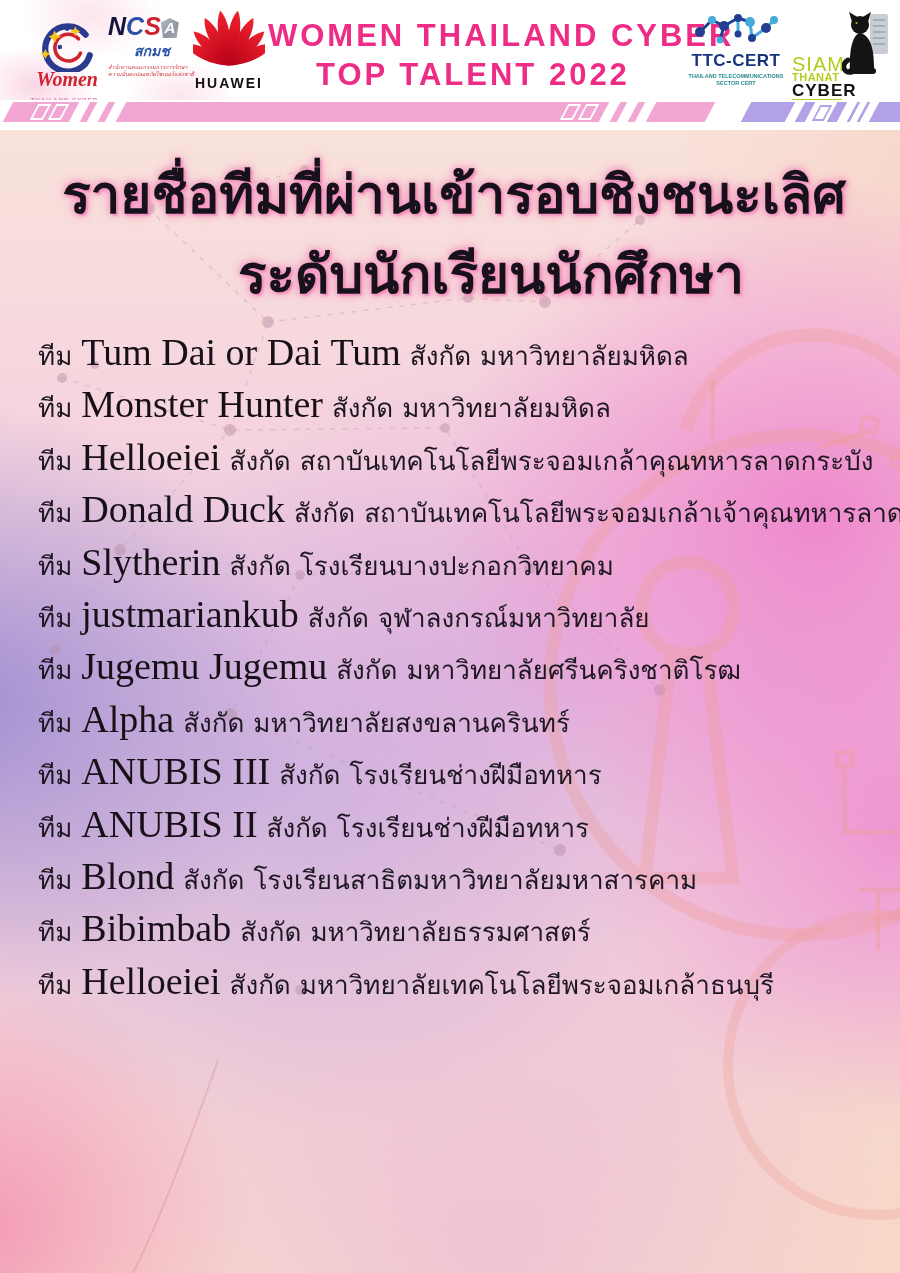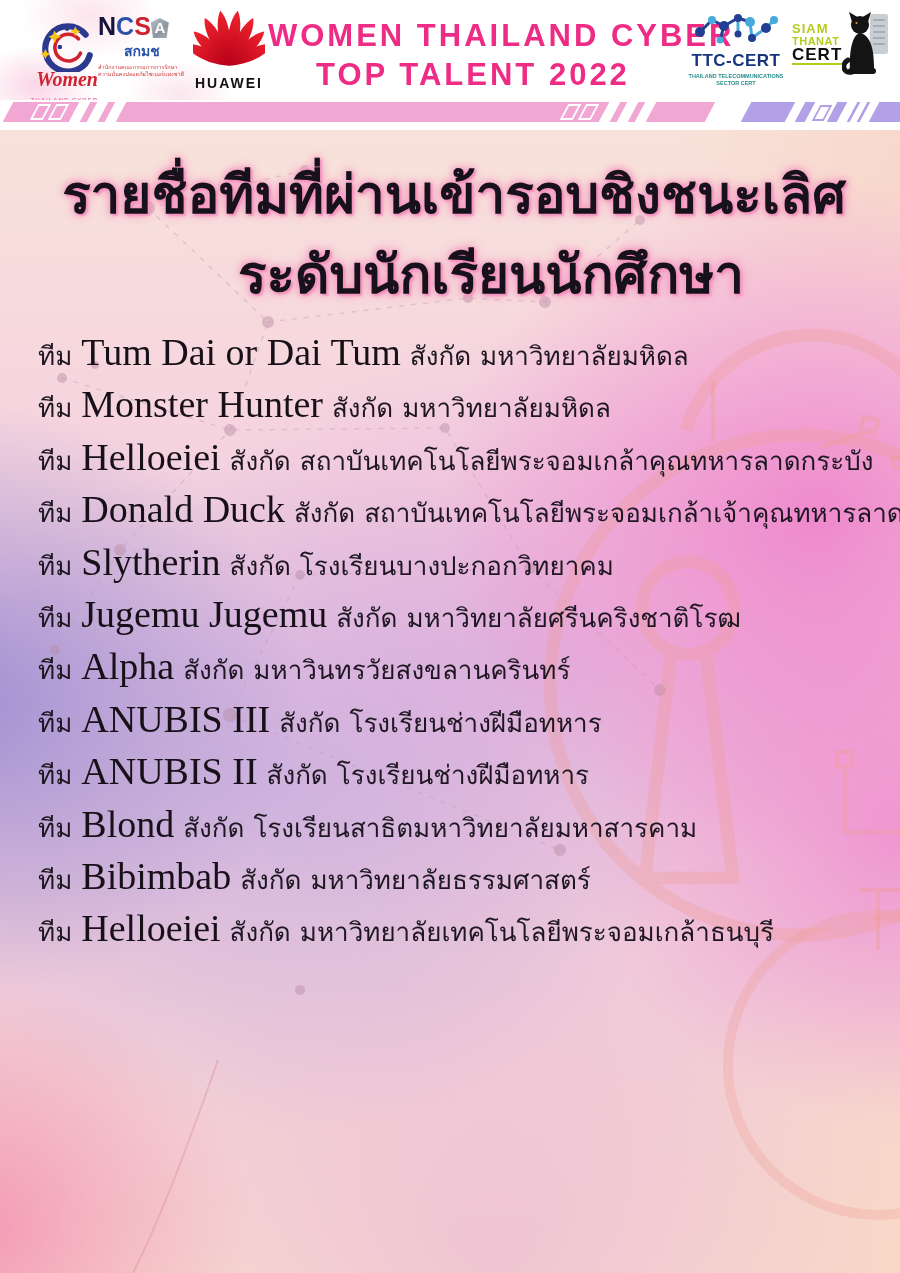--- a/index.html
+++ b/index.html
@@ -14,21 +14,21 @@
       radial-gradient(55px 35px at 20% 95%, rgba(246,190,212,.4), rgba(246,190,212,0)),
       #ffffff;}
   .logo{position:absolute;}
   
   .women{left:14px;top:20px;width:84px;height:96px;text-align:right;}
   .women-word{position:absolute;top:48px;left:0;width:84px;font-family:"Liberation Serif",serif;
     font-style:italic;font-weight:bold;font-size:20px;color:#cf2430;}
   .women-cap{position:absolute;top:76px;left:0;width:84px;font-size:6px;font-weight:bold;
     letter-spacing:1px;color:#e878b4;line-height:8px;white-space:pre-line;}
   
-  .ncsa{left:98px;top:14px;width:88px;text-align:left;}
+  .ncsa{left:108px;top:14px;width:88px;text-align:left;font-style:italic;}
   .ncsa-word{font-size:25px;font-weight:bold;line-height:25px;letter-spacing:0;}
   .ncsa-word .n{color:#14143c}.ncsa-word .c{color:#2b52a8}.ncsa-word .s{color:#cf2030}
   .ncsa-shield{display:inline-block;width:18px;height:20px;background:linear-gradient(135deg,#b8bec6 0%,#8e96a0 60%,#a6adb5 100%);
     clip-path:polygon(50% 0,100% 22%,88% 100%,12% 100%,0 22%);color:#fff;font-size:15px;font-weight:bold;
     text-align:center;line-height:20px;vertical-align:2px;}
   .ncsa-thai{font-size:14px;font-weight:bold;color:#2b52a8;margin:1px 0 2px 26px;}
   .ncsa-cap{font-size:5.5px;color:#cf3030;line-height:7px;}
   
   .huawei{left:188px;top:8px;width:82px;text-align:center;}
   .huawei-word{font-size:14px;font-weight:bold;color:#111;letter-spacing:2px;margin-top:1px;}
@@ -36,21 +36,21 @@
   .event-title{left:268px;top:16px;width:410px;text-align:center;}
   .event-title div{font-size:31px;font-weight:bold;color:#ee2c85;letter-spacing:3px;
     line-height:39px;white-space:nowrap;}
   
   .ttc{left:686px;top:8px;width:100px;text-align:center;}
   .ttc-word{font-size:17px;font-weight:bold;color:#17357e;letter-spacing:.5px;margin-top:1px;}
   .ttc-cap{font-size:5.5px;font-weight:bold;color:#2a8c8c;line-height:7px;margin-top:2px;}
   
   .sth{left:792px;top:8px;width:98px;height:86px;}
   .sth-txt{position:absolute;left:0;top:14px;width:54px;text-align:left;line-height:13px;}
-  .sth-l1{font-size:13px;font-weight:bold;color:#b5cc1e;letter-spacing:1px;}
+  .sth-l1{font-size:20px;font-weight:normal;color:#b5cc1e;letter-spacing:1px;margin-top:36px;}
   .sth-l2{font-size:11px;font-weight:bold;color:#b5cc1e;letter-spacing:.5px;}
   .sth-l3{font-size:17px;font-weight:900;color:#101010;letter-spacing:1px;}
   .sth-bar{width:50px;height:2px;background:#b5cc1e;margin-top:2px;}
   .sth-cat{position:absolute;right:0;top:4px;}
 
   
   .band{position:absolute;top:100px;left:0;width:900px;height:30px;background:#fff;}
   .band *{position:absolute;}
   .bar{top:2px;left:8px;width:702px;height:20px;background:#f2a6d4;transform:skewX(-28deg);}
   .bar .hollow{top:2px;width:9px;height:12px;border:2px solid #fff;background:transparent;}
@@ -156,21 +156,21 @@
           <circle cx="84" cy="12" r="4" fill="#45aadc"></circle>
       </svg>
       <div class="ttc-word">TTC-CERT</div>
       <div class="ttc-cap"><span>THAILAND TELECOMMUNICATIONS</span><br><span>SECTOR CERT</span></div>
     </div>
 
     <div class="logo sth">
       <div class="sth-txt">
         <div class="sth-l1">SIAM</div>
         <div class="sth-l2">THANAT</div>
-        <div class="sth-l3">CERT</div>
+        <div class="sth-l3">CYBER</div>
         <div class="sth-bar"></div>
       </div>
       <svg class="sth-cat" width="48" height="72" viewBox="0 0 48 72">
         <rect x="28" y="2" width="18" height="40" rx="2" fill="#c8ced4"></rect>
         <g stroke="#9aa2aa" stroke-width="1.5">
             <path d="M31 8 h12 M31 14 h12 M31 20 h12 M31 26 h12 M31 32 h12"></path>
           </g>
         <polygon points="10,10 7,0 17,6" fill="#141414"></polygon>
         <polygon points="26,10 29,0 19,6" fill="#141414"></polygon>
         <circle cx="18" cy="13" r="9" fill="#141414"></circle>
@@ -256,22 +256,23 @@
 
     <div class="main-title title1">รายชื่อทีมที่ผ่านเข้ารอบชิงชนะเลิศ</div>
     <div class="main-title title2">ระดับนักเรียนนักศึกษา</div>
 
     <div class="team-list">
         <div class="team-row"><span class="th">ทีม</span><span class="en">Tum Dai or Dai Tum</span><span class="th">สังกัด</span><span class="th">มหาวิทยาลัยมหิดล</span></div>
         <div class="team-row"><span class="th">ทีม</span><span class="en">Monster Hunter</span><span class="th">สังกัด</span><span class="th">มหาวิทยาลัยมหิดล</span></div>
         <div class="team-row"><span class="th">ทีม</span><span class="en">Helloeiei</span><span class="th">สังกัด</span><span class="th">สถาบันเทคโนโลยีพระจอมเกล้าคุณทหารลาดกระบัง</span></div>
         <div class="team-row"><span class="th">ทีม</span><span class="en">Donald Duck</span><span class="th">สังกัด</span><span class="th">สถาบันเทคโนโลยีพระจอมเกล้าเจ้าคุณทหารลาดกระบัง</span></div>
         <div class="team-row"><span class="th">ทีม</span><span class="en">Slytherin</span><span class="th">สังกัด</span><span class="th">โรงเรียนบางปะกอกวิทยาคม</span></div>
+        <div class="team-row"><span class="th">ทีม</span><span class="en">justmariankub</span><span class="th">สังกัด</span><span class="th">จุฬาลงกรณ์มหาวิทยาลัย</span></div>
         <div class="team-row"><span class="th">ทีม</span><span class="en">Jugemu Jugemu</span><span class="th">สังกัด</span><span class="th">มหาวิทยาลัยศรีนคริงชาติโรฒ</span></div>
-        <div class="team-row"><span class="th">ทีม</span><span class="en">Alpha</span><span class="th">สังกัด</span><span class="th">มหาวินทรวัยสงขลานครินทร์</span></div>
+        <div class="team-row"><span class="th">ทีม</span><span class="en">Alpha</span><span class="th">สังกัด</span><span class="th">มหาวิทยาลัยสงขลานครินทร์</span></div>
         <div class="team-row"><span class="th">ทีม</span><span class="en">ANUBIS III</span><span class="th">สังกัด</span><span class="th">โรงเรียนช่างฝีมือทหาร</span></div>
         <div class="team-row"><span class="th">ทีม</span><span class="en">ANUBIS II</span><span class="th">สังกัด</span><span class="th">โรงเรียนช่างฝีมือทหาร</span></div>
         <div class="team-row"><span class="th">ทีม</span><span class="en">Blond</span><span class="th">สังกัด</span><span class="th">โรงเรียนสาธิตมหาวิทยาลัยมหาสารคาม</span></div>
         <div class="team-row"><span class="th">ทีม</span><span class="en">Bibimbab</span><span class="th">สังกัด</span><span class="th">มหาวิทยาลัยธรรมศาสตร์</span></div>
         <div class="team-row"><span class="th">ทีม</span><span class="en">Helloeiei</span><span class="th">สังกัด</span><span class="th">มหาวิทยาลัยเทคโนโลยีพระจอมเกล้าธนบุรี</span></div>
       </div>
   </div>
 </div>
 
 </body></html>

